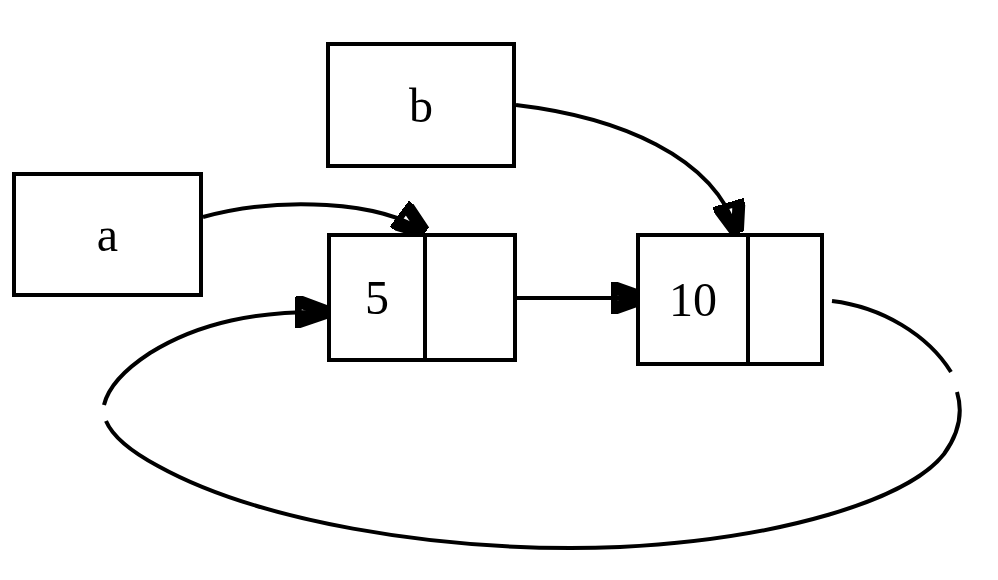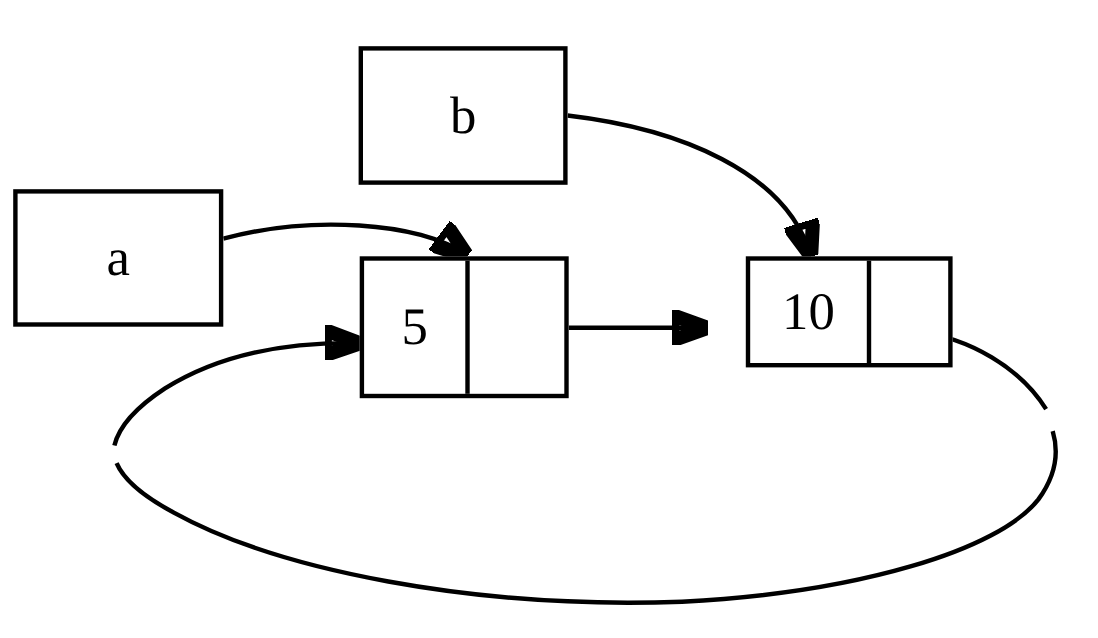--- a/index.html
+++ b/index.html
@@ -25,21 +25,21 @@
     background: #ffffff;
     display: flex;
     align-items: center;
     justify-content: center;
     font-size: 48px;
   }
   .var-box-b { left: 326px; top: 42px;  width: 190px; height: 126px; }
   .var-box-a { left: 12px;  top: 172px; width: 191px; height: 125px; }
   .cons-cell { padding: 0; justify-content: flex-start; }
   .cons-cell-5  { left: 327px; top: 233px; width: 190px; height: 129px; }
-  .cons-cell-10 { left: 678px; top: 233px; width: 188px; height: 101px; }
+  .cons-cell-10 { left: 636px; top: 233px; width: 188px; height: 133px; }
   .field {
     height: 100%;
     display: flex;
     align-items: center;
     justify-content: center;
     box-sizing: border-box;
   }
   .field.car { border-right: 4px solid #000000; }
   .cons-cell-5  .field.car { flex: 0 0 96px; }
   .cons-cell-5  .field.cdr { flex: 1 1 auto; }

